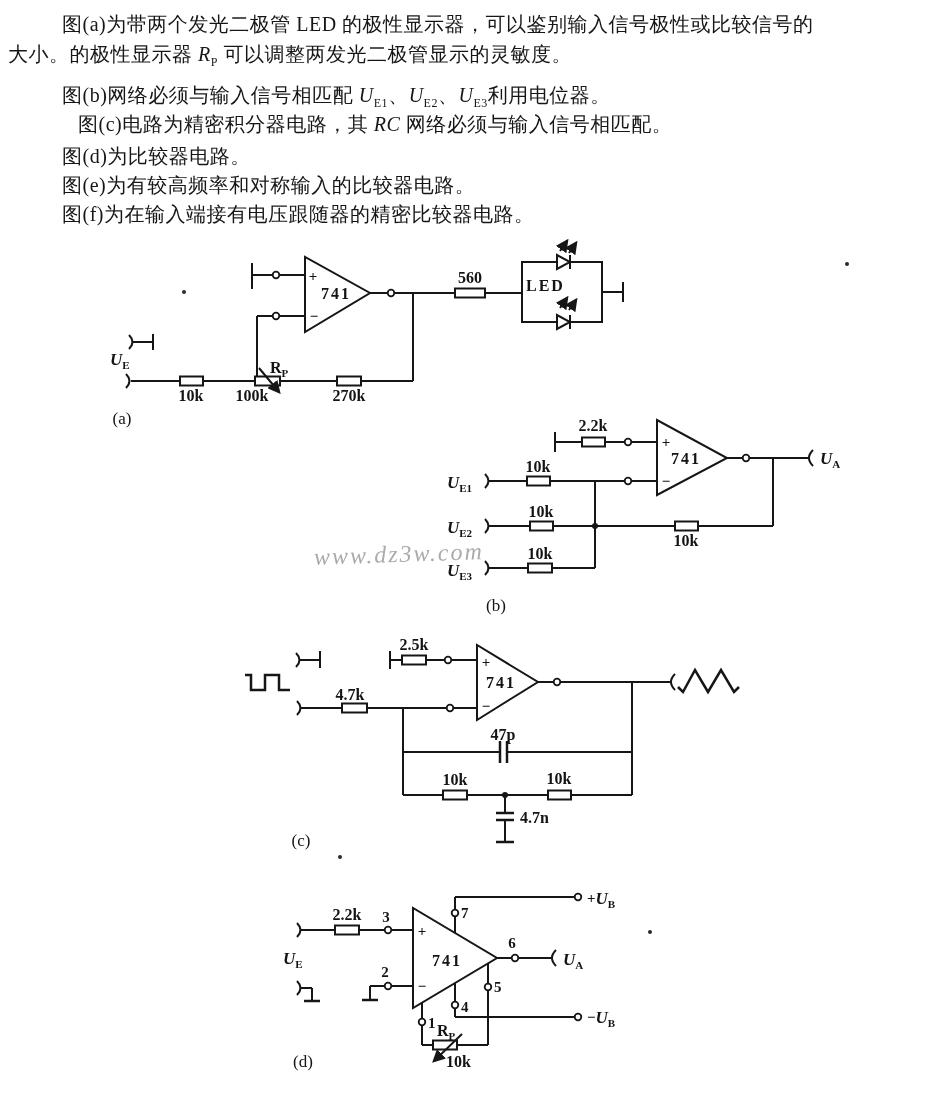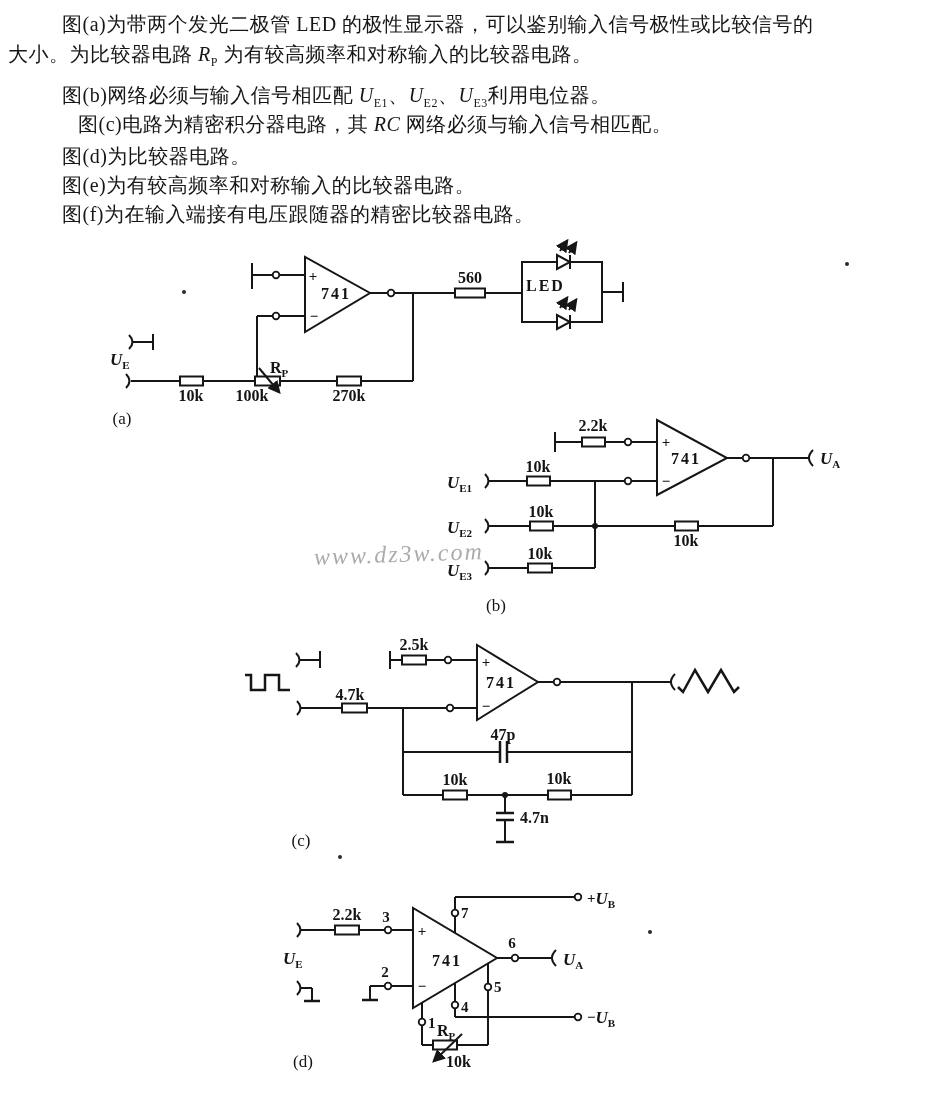--- a/index.html
+++ b/index.html
@@ -29,21 +29,21 @@
              color:#ababab;letter-spacing:2px;transform:rotate(-2deg);
              font-family:"Liberation Serif",serif;}
   .speck{position:absolute;width:4px;height:4px;background:#2a2a2a;border-radius:50%;}
 </style>
 </head>
 <body>
 
 <div class="page">
 
   <div class="tline" style="left:62px;top:12px"><span>图(a)为带两个发光二极管 LED 的极性显示器，可以鉴别输入信号极性或比较信号的</span></div>
-  <div class="tline" style="left:8px;top:42px"><span>大小。为比较器电路 </span><i>R</i><sub>P</sub><span> 为有较高频率和对称输入的比较器电路。</span></div>
+  <div class="tline" style="left:8px;top:42px"><span>大小。的极性显示器 </span><i>R</i><sub>P</sub><span> 可以调整两发光二极管显示的灵敏度。</span></div>
   <div class="tline" style="left:62px;top:83px"><span>图(b)网络必须与输入信号相匹配 </span><i>U</i><sub>E1</sub><span>、</span><i>U</i><sub>E2</sub><span>、</span><i>U</i><sub>E3</sub><span>利用电位器。</span></div>
   <div class="tline" style="left:78px;top:112px"><span>图(c)电路为精密积分器电路，其 </span><i>RC</i><span> 网络必须与输入信号相匹配。</span></div>
   <div class="tline" style="left:62px;top:173px"><span>图(e)为有较高频率和对称输入的比较器电路。</span></div>
   <div class="tline" style="left:62px;top:144px"><span>图(d)为比较器电路。</span></div>
   <div class="tline" style="left:62px;top:202px"><span>图(f)为在输入端接有电压跟随器的精密比较器电路。</span></div>
 
   <svg class="circ" style="left:60px;top:235px" width="600" height="200" viewBox="0 0 600 200">
     <defs>
       <marker id="arwA" viewBox="0 0 10 10" refX="8" refY="5" markerWidth="6.5" markerHeight="6.5" orient="auto">
         <path d="M0,0 L10,5 L0,10 z" fill="#161616"></path>

